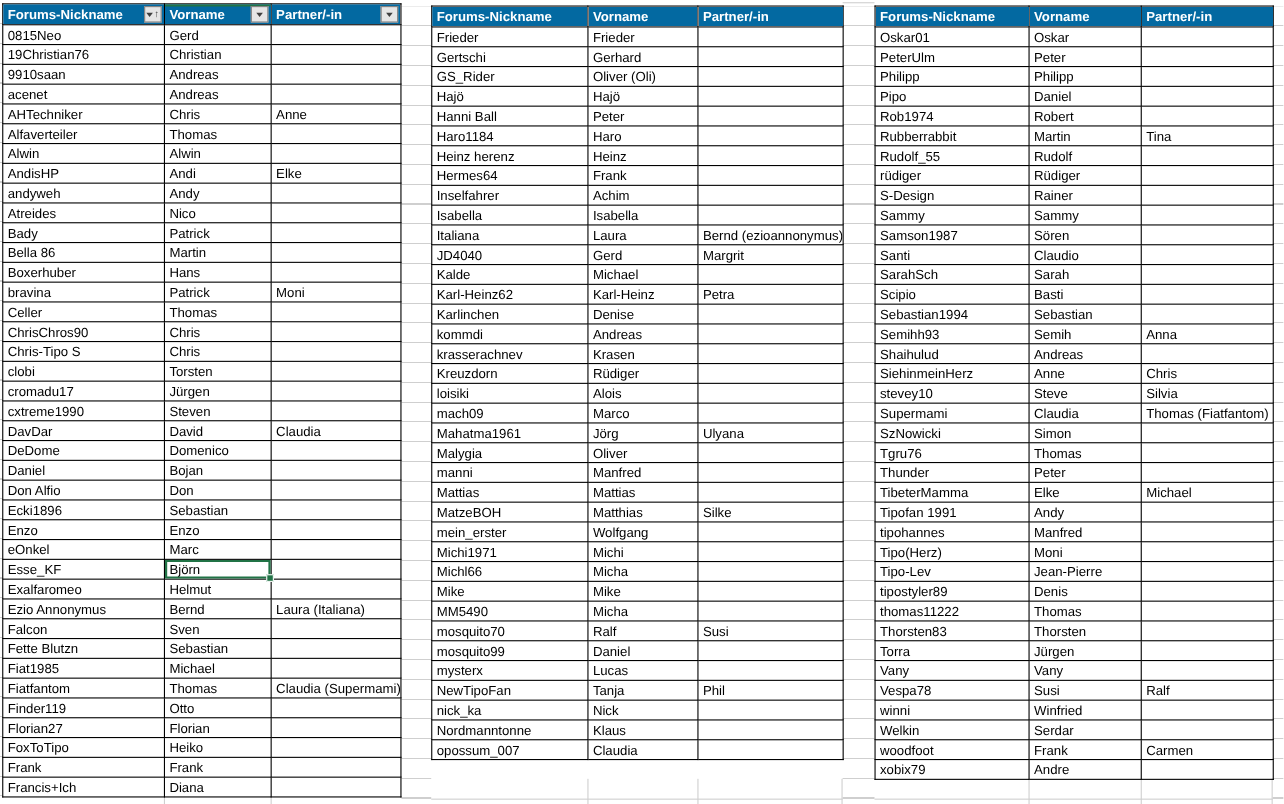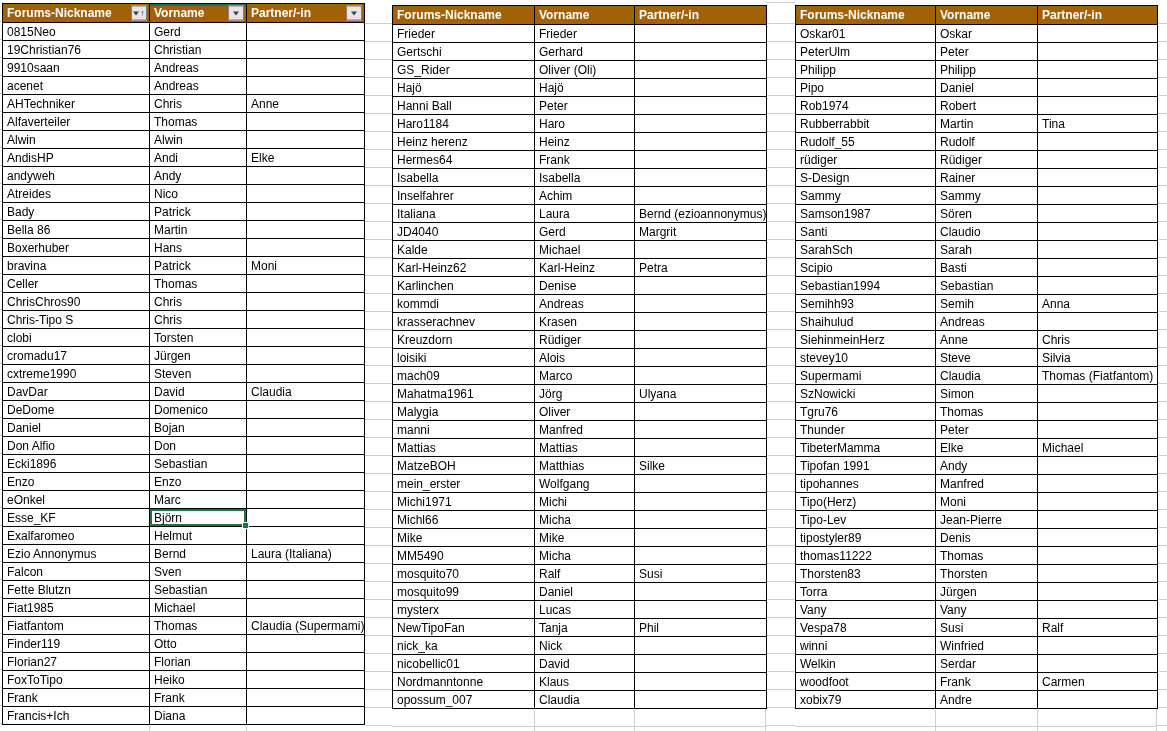--- a/index.html
+++ b/index.html
@@ -2,21 +2,21 @@
 <html><head>
 <meta charset="utf-8">
 <style>
   html,body{margin:0;padding:0;background:#fff;}
   .canvas{position:relative;width:1167px;height:731px;background:#ffffff;overflow:hidden;
           font-family:"Liberation Sans",sans-serif;}
   table.xl{position:absolute;border-collapse:collapse;table-layout:fixed;}
   .xl th,.xl td{border:1px solid #000;overflow:hidden;white-space:nowrap;
                 font-size:12px;padding:0 2px 0 4px;vertical-align:middle;}
   .xl td{height:17px;color:#000;font-weight:400;}
-  .xl th{height:18px;background:#a16207;color:#fff;text-align:left;font-weight:700;
+  .xl th{height:18px;background:#0369a1;color:#fff;text-align:left;font-weight:700;
          position:relative;}
   .xl th.hasbtn{padding-right:20px;}
   #t0{left:2px;top:3px;width:362px;}
   #t1{left:392px;top:5px;width:374px;}
   #t2{left:795px;top:5px;width:362px;}
   
   .fbtn{position:absolute;right:2px;top:50%;transform:translateY(-50%);
         width:16px;height:15px;background:#E6E6E6;border:1px solid #7F7F7F;
         display:flex;align-items:center;justify-content:center;gap:1px;box-sizing:border-box;}
   .tri{width:0;height:0;border-left:3px solid transparent;border-right:3px solid transparent;
@@ -325,27 +325,27 @@
           <td>Heinz herenz</td>
           <td>Heinz</td>
           <td></td>
         </tr>
         <tr>
           <td>Hermes64</td>
           <td>Frank</td>
           <td></td>
         </tr>
         <tr>
+          <td>Inselfahrer</td>
+          <td>Achim</td>
+          <td></td>
+        </tr>
+        <tr>
           <td>Isabella</td>
           <td>Isabella</td>
-          <td></td>
-        </tr>
-        <tr>
-          <td>Inselfahrer</td>
-          <td>Achim</td>
           <td></td>
         </tr>
         <tr>
           <td>Italiana</td>
           <td>Laura</td>
           <td>Bernd (ezioannonymus)</td>
         </tr>
         <tr>
           <td>JD4040</td>
           <td>Gerd</td>
@@ -457,25 +457,20 @@
           <td></td>
         </tr>
         <tr>
           <td>NewTipoFan</td>
           <td>Tanja</td>
           <td>Phil</td>
         </tr>
         <tr>
           <td>nick_ka</td>
           <td>Nick</td>
-          <td></td>
-        </tr>
-        <tr>
-          <td>nicobellic01</td>
-          <td>David</td>
           <td></td>
         </tr>
         <tr>
           <td>Nordmanntonne</td>
           <td>Klaus</td>
           <td></td>
         </tr>
         <tr>
           <td>opossum_007</td>
           <td>Claudia</td>

